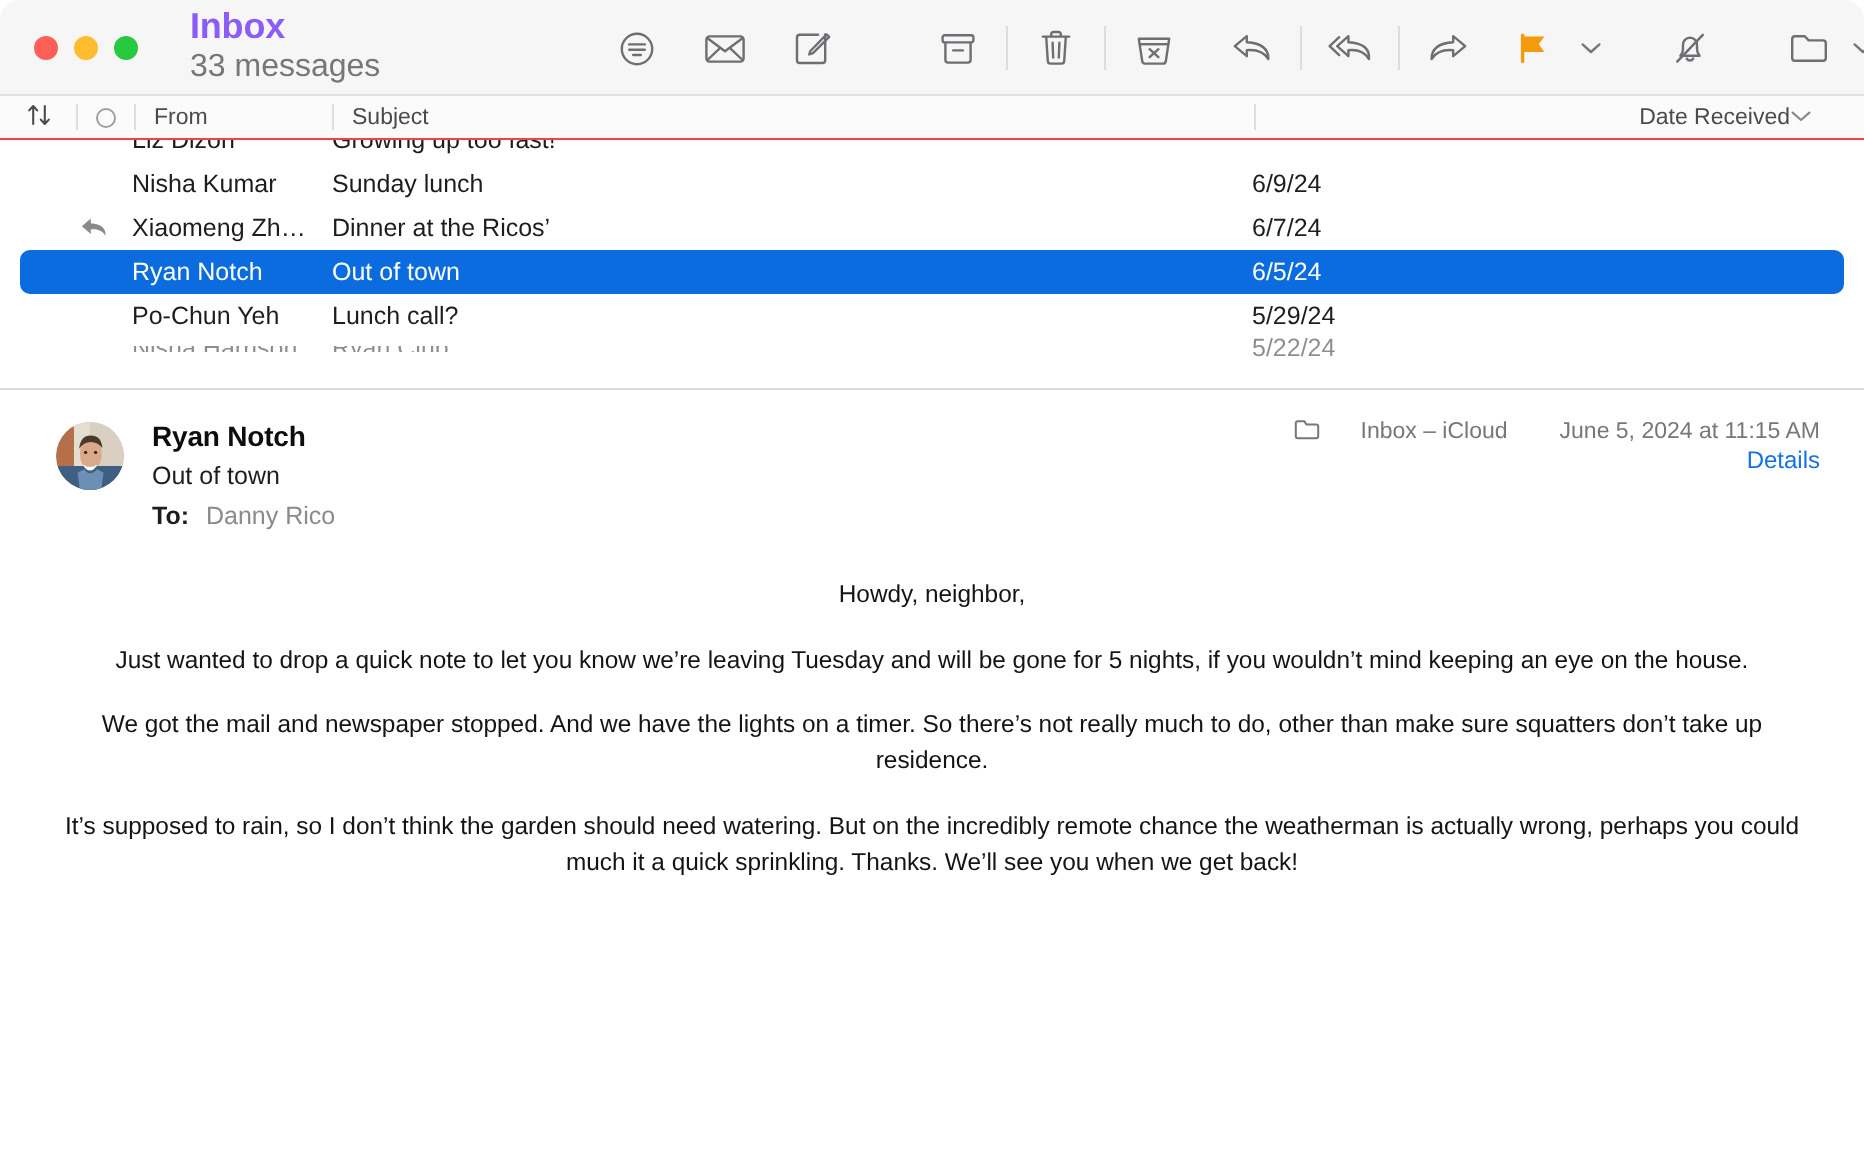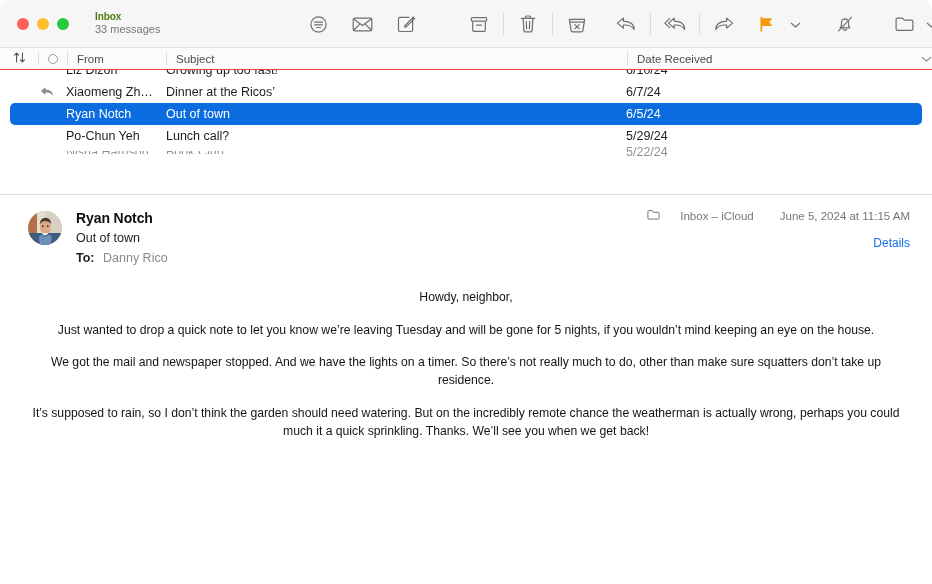--- a/index.html
+++ b/index.html
@@ -46,27 +46,27 @@
   .light.red    { background: #ff5f57; }
   .light.yellow { background: #febc2e; }
   .light.green  { background: #28c840; }
 
   .mailbox-title {
     margin-left: 26px;
     line-height: 1.15;
     min-width: 150px;
   }
   .mailbox-title .name {
-    font-size: 10px;
+    font-size: 18px;
     font-weight: bold;
-    color: #4d7c0f;
+    color: #8b5cf6;
     letter-spacing: -0.1px;
   }
   .mailbox-title .count {
-    font-size: 11px;
+    font-size: 16px;
     color: #777779;
     margin-top: 1px;
   }
 
   .toolbar-items {
     position: absolute;
     left: 296px;
     top: 0;
     height: 48px;
     display: flex;
@@ -111,21 +111,21 @@
   }
   .ch-div {
     width: 1px; height: 13px;
     background: #dedede;
     flex: 0 0 1px;
   }
   .ch-sort   { width: 38px; justify-content: center; color: #4b4b4e; }
   .ch-dot    { width: 28px; justify-content: center; }
   .ch-from   { width: 98px; padding-left: 9px; }
   .ch-subj   { flex: 0 0 460px; padding-left: 9px; }
-  .ch-date   { flex: 1; padding-left: 9px; justify-content: space-between; padding-right: 0; }
+  .ch-date   { flex: 1; padding-left: 9px; justify-content: flex-end; padding-right: 26px; }
   .unread-circle {
     width: 8px; height: 8px;
     border: 1px solid #a0a0a3;
     border-radius: 50%;
     display: block;
   }
 
   
   .msg-list {
     position: relative;
@@ -251,21 +251,20 @@
     justify-content: flex-end;
     font-size: 11.5px;
     color: #77777a;
     gap: 6px;
   }
   .hdr-meta .mailbox-loc {
     display: flex; align-items: center; gap: 20px;
   }
   .hdr-meta .sep-space { width: 14px; }
   .details-link {
-    margin-top: 14px;
     font-size: 12px;
     color: #1472e6;
   }
 
   .msg-body {
     padding: 22px 28px 0 28px;
     font-size: 12.2px;
     line-height: 1.5;
     color: #141416;
     box-sizing: border-box;
@@ -470,21 +469,26 @@
       </span>
     </div>
   </div>
 
   <div class="msg-list">
     <div class="msg-list-inner" id="msg-rows">
         <div class="msg-row">
           <div class="cell-flag"></div>
           <div class="cell-from">Liz Dizon</div>
           <div class="cell-subject">Growing up too fast!</div>
-          <div class="cell-date">6/10/24</div>
+        </div>
+        <div class="msg-row">
+          <div class="cell-flag"></div>
+          <div class="cell-from">Nisha Kumar</div>
+          <div class="cell-subject">Sunday lunch</div>
+          <div class="cell-date">6/9/24</div>
         </div>
         <div class="msg-row">
           <div class="cell-flag">
             <svg width="14" height="12" viewBox="0 0 14 12" fill="#8a8a8e">
               <path d="M5.4 1.2 L0.9 5.1 L5.4 9 V6.7 c3.6 -0.4 5.8 0.7 7.4 3.2 C13 6.2 10.7 3.9 5.4 3.6 Z"></path>
             </svg>
           </div>
           <div class="cell-from">Xiaomeng Zh…</div>
           <div class="cell-subject">Dinner at the Ricos’</div>
           <div class="cell-date">6/7/24</div>
@@ -497,21 +501,21 @@
         </div>
         <div class="msg-row">
           <div class="cell-flag"></div>
           <div class="cell-from">Po-Chun Yeh</div>
           <div class="cell-subject">Lunch call?</div>
           <div class="cell-date">5/29/24</div>
         </div>
         <div class="msg-row clipped">
           <div class="cell-flag"></div>
           <div class="cell-from">Nisha Harrison</div>
-          <div class="cell-subject">Book Club</div>
+          <div class="cell-subject">Ryan Club</div>
           <div class="cell-date">5/22/24</div>
         </div>
       </div>
   </div>
 
   <div class="reading">
 
     <div class="msg-header">
       <div class="avatar">
         <svg width="34" height="34" viewBox="0 0 34 34">

